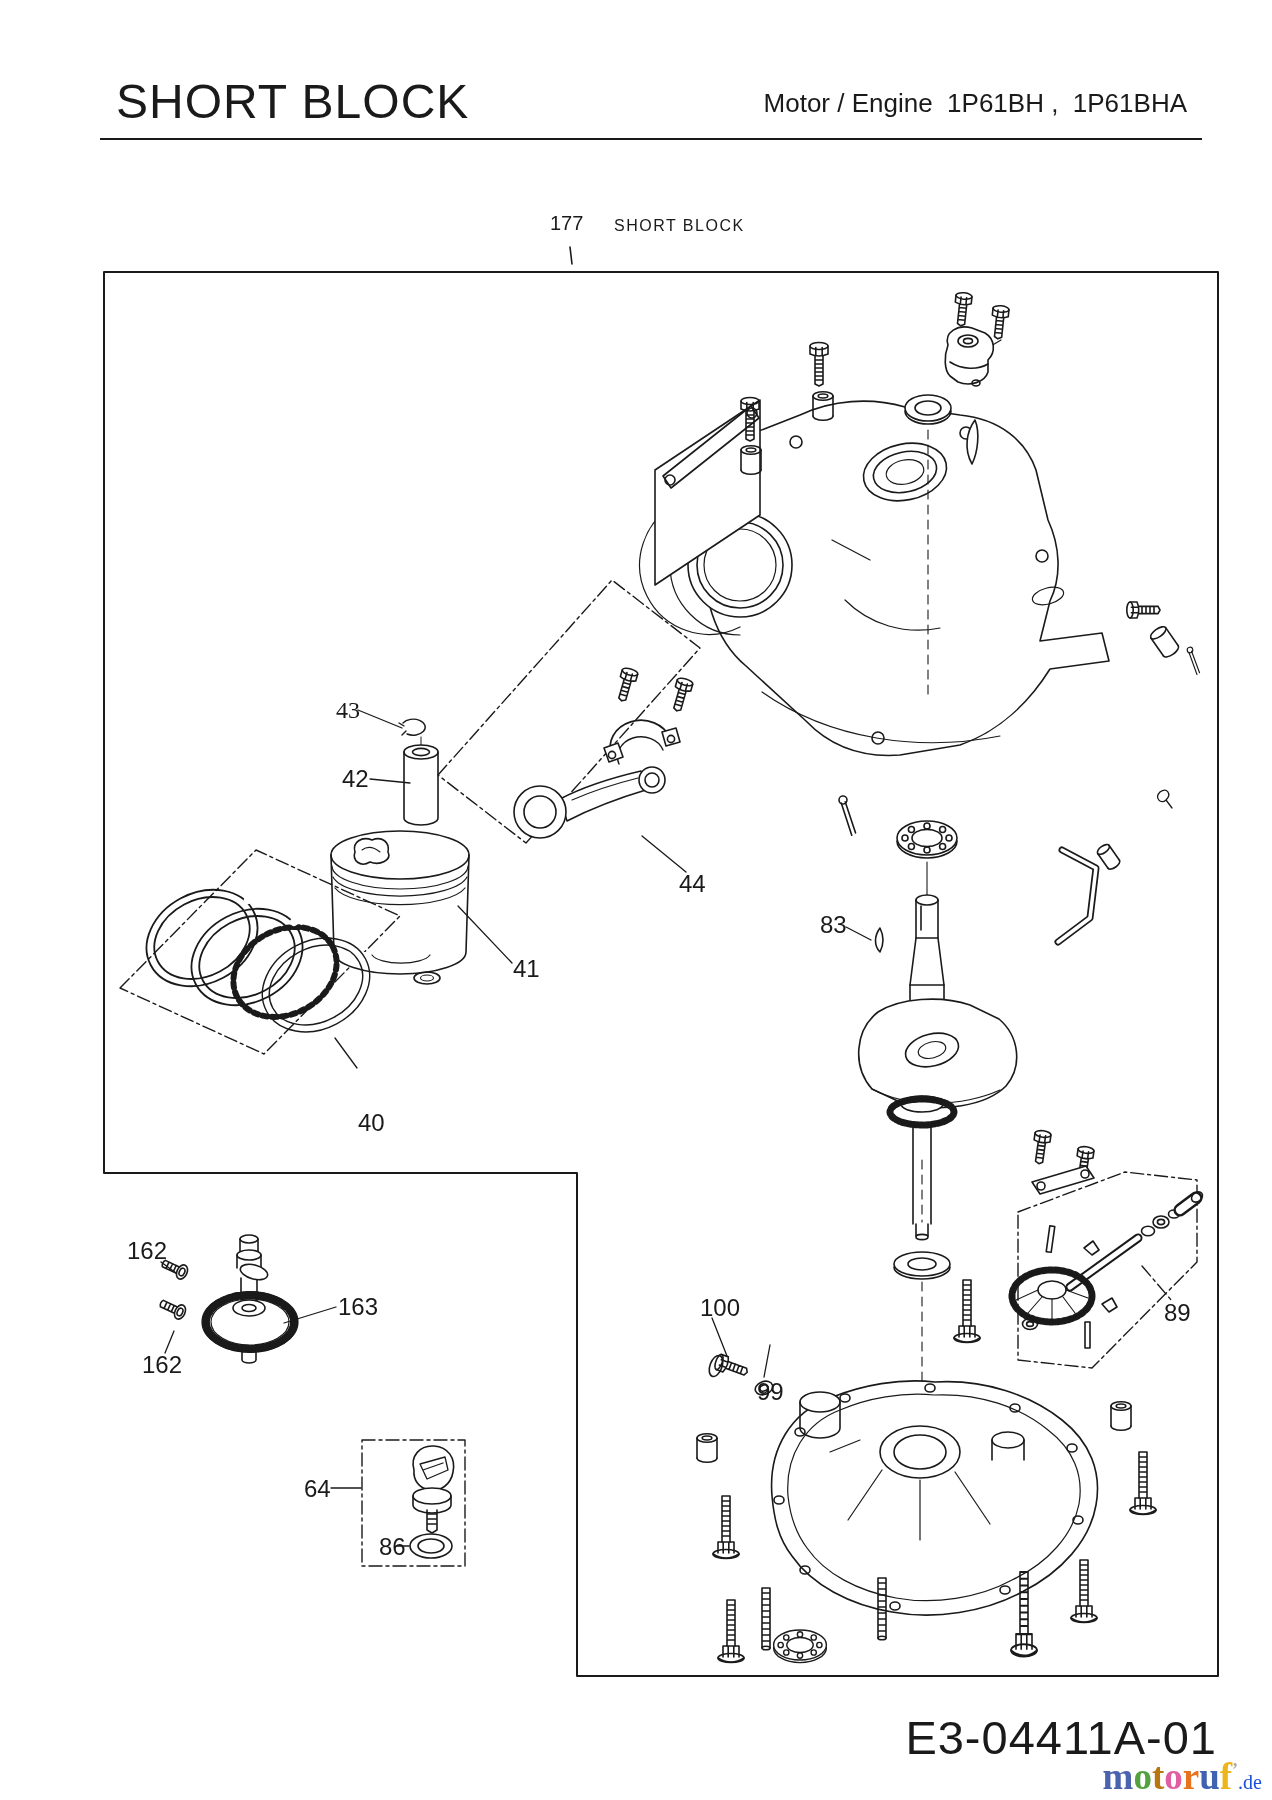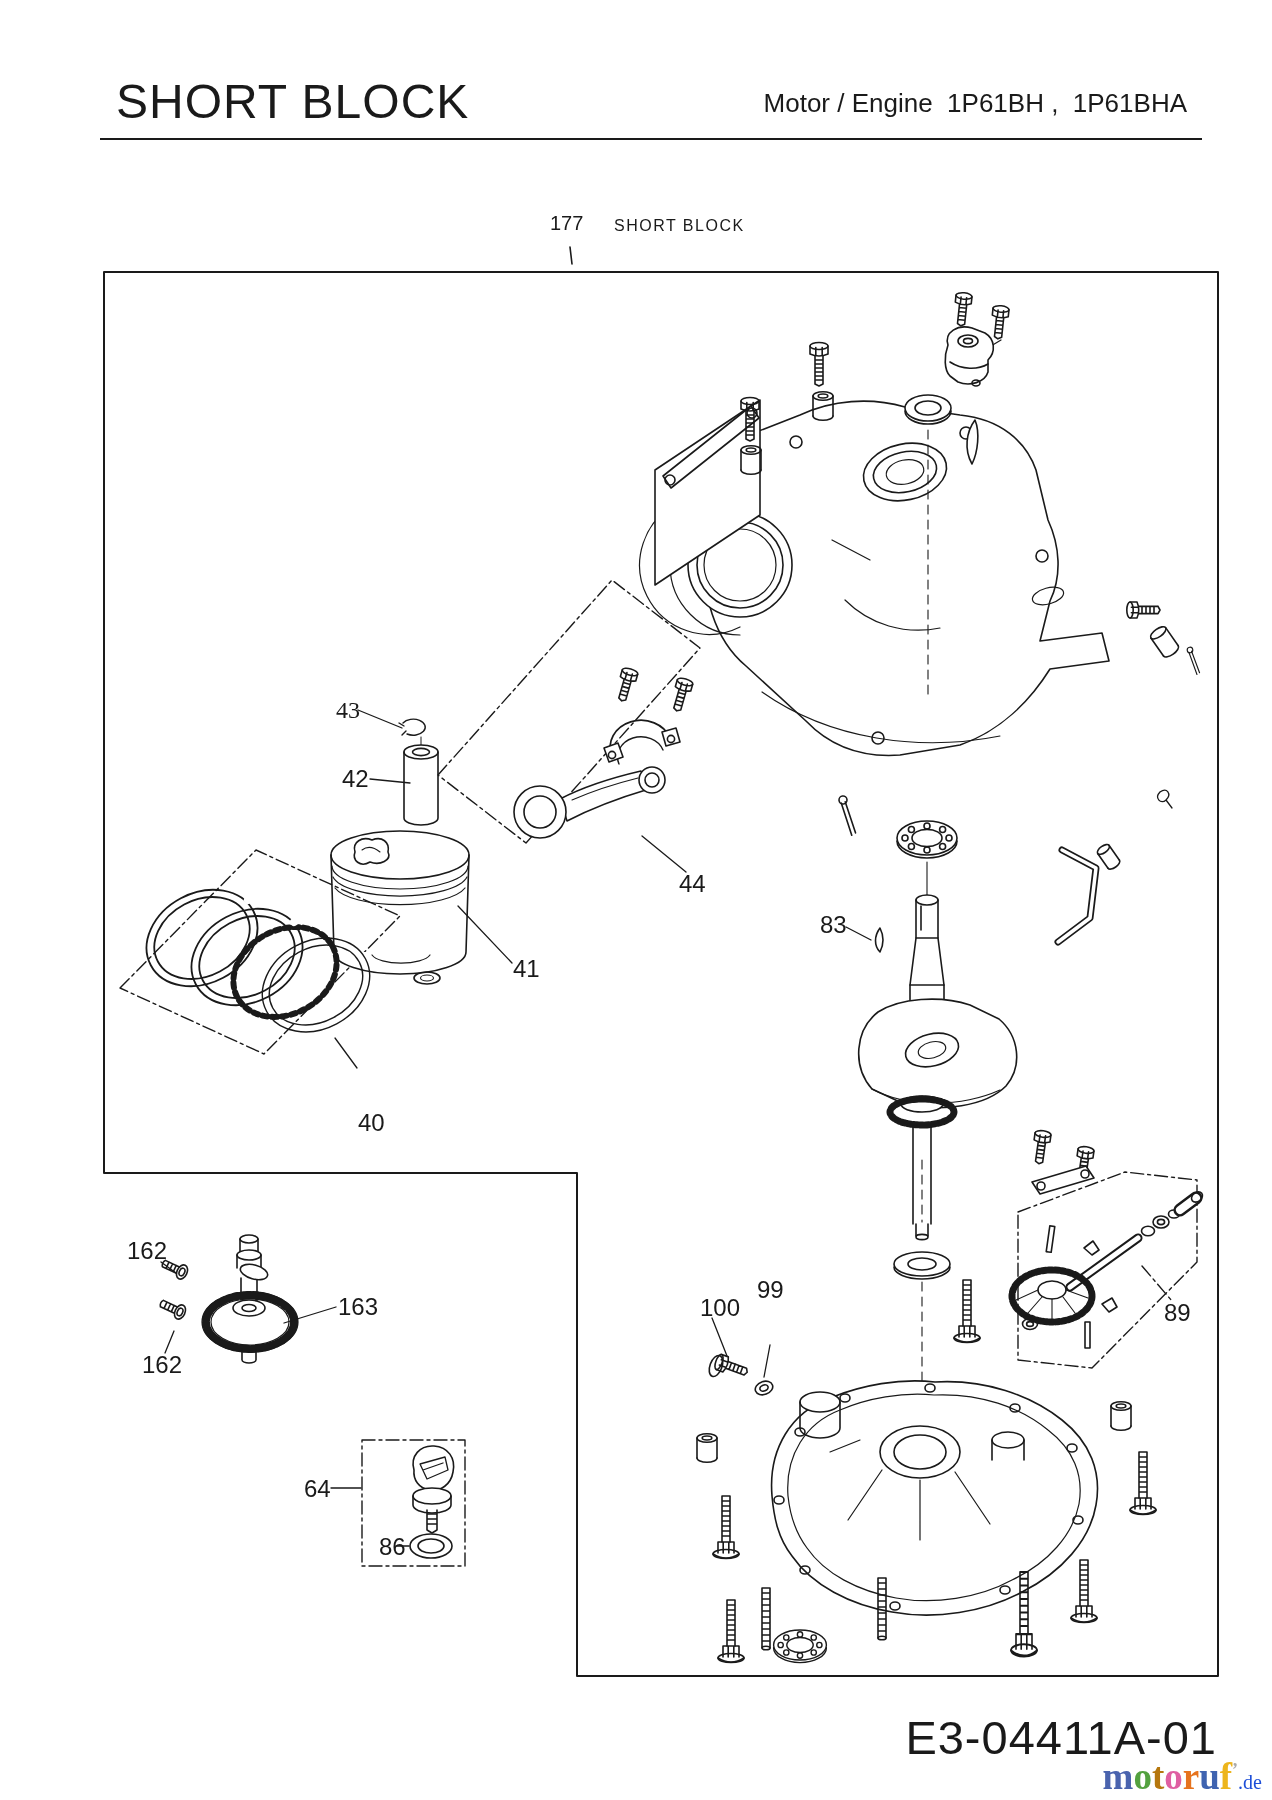--- a/index.html
+++ b/index.html
@@ -7,21 +7,21 @@
         font-family:"Liberation Sans", sans-serif;color:#1a1a1a;}
   .hdr-title{position:absolute;left:116px;top:74px;font-size:48px;letter-spacing:1px;white-space:pre;}
   .hdr-sub{position:absolute;right:85px;top:88px;font-size:26px;white-space:pre;}
   .hdr-rule{position:absolute;left:100px;top:138px;width:1102px;height:2px;background:#1a1a1a;}
   .asm-num{position:absolute;left:550px;top:212px;font-size:20px;}
   .asm-name{position:absolute;left:614px;top:217px;font-size:16px;letter-spacing:1.5px;}
   .plabel{position:absolute;font-size:24px;white-space:pre;}
   .l43{left:336px;top:697px;font-family:Liberation Serif, serif;} .l42{left:342px;top:765px;} .l41{left:513px;top:955px;}
   .l44{left:679px;top:870px;} .l40{left:358px;top:1064px;margin-top:45px;} .l83{left:820px;top:911px;}
   .l162a{left:127px;top:1237px;} .l163{left:338px;top:1293px;} .l162b{left:142px;top:1351px;}
-  .l100{left:700px;top:1294px;} .l99{left:757px;top:1276px;} .l89{left:1164px;top:1299px;}
+  .l100{left:700px;top:1294px;} .l99{left:757px;top:1378px;} .l89{left:1164px;top:1299px;}
   .l85{left:304px;top:1475px;} .l86{left:379px;top:1533px;}
   .ftr-code{position:absolute;right:55px;top:1710px;font-size:47px;letter-spacing:1px;}
   .wm{position:absolute;right:10px;top:1758px;font-family:"Liberation Serif", serif;
       font-weight:bold;font-size:37px;line-height:1;white-space:nowrap;}
   .wm .sup{font-size:18px;vertical-align:super;}
   .wm .suffix{font-size:20px;color:#1d4ed8;font-weight:normal;}
   svg.art{position:absolute;left:0;top:0;}
 </style>
 </head>
 <body>

